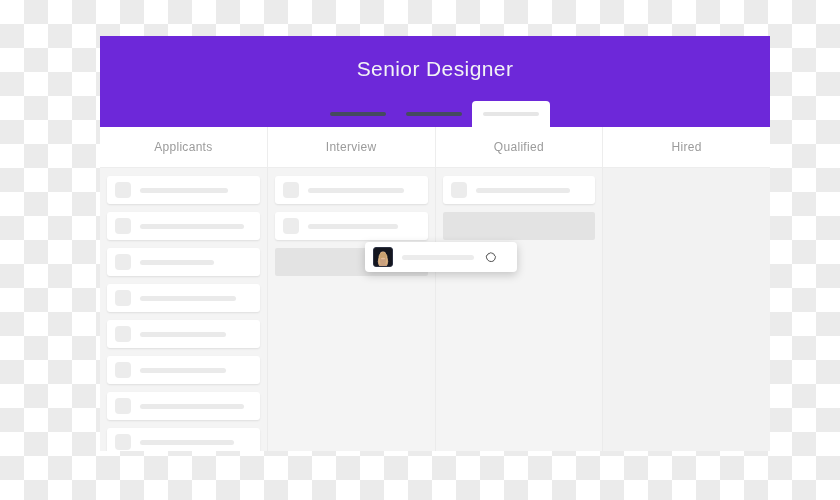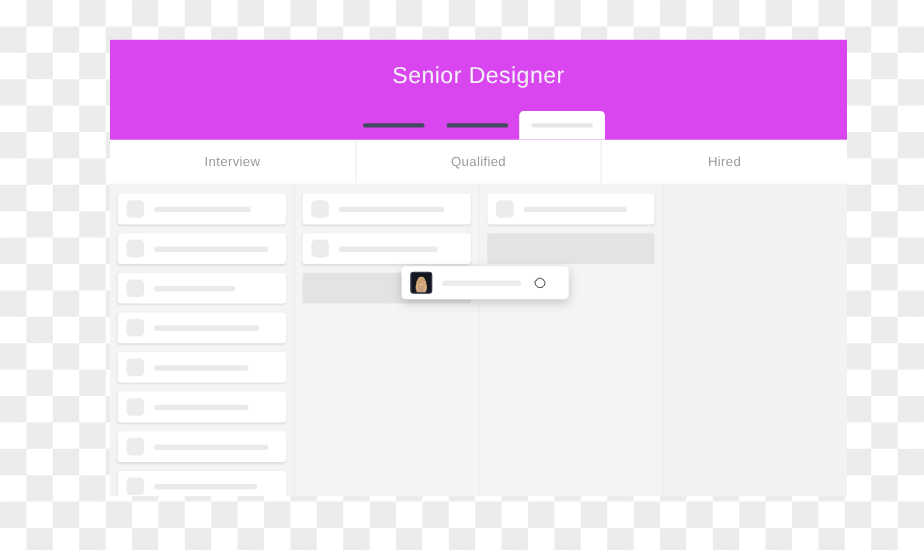--- a/index.html
+++ b/index.html
@@ -35,21 +35,21 @@
     width: 670px;
     height: 415px;
     overflow: hidden;
     background: #f4f4f4;
   }
 
   
   .header {
     position: relative;
     height: 91px;
-    background: #d946ef;
+    background: #6d28d9;
     overflow: hidden;
   }
   .header-title {
     position: absolute;
     left: 0; right: 0;
     top: 21px;
     text-align: center;
     color: #f2f3f5;
     font-size: 21px;
     font-weight: 300;
@@ -223,20 +223,21 @@
       <div class="tab">
         <div class="tab-bar"></div>
       </div>
       <div class="tab active">
         <div class="tab-bar"></div>
       </div>
     </div>
   </div>
 
   <div class="col-head-row">
+    <div class="col-head">Applicants</div>
     <div class="col-head">Interview</div>
     <div class="col-head">Qualified</div>
     <div class="col-head">Hired</div>
   </div>
 
   <div class="board">
     <div class="col" id="col-applicants">
         <div class="card">
           <div class="avatar-ph"></div>
           <div class="line" style="width: 88px;"></div>

